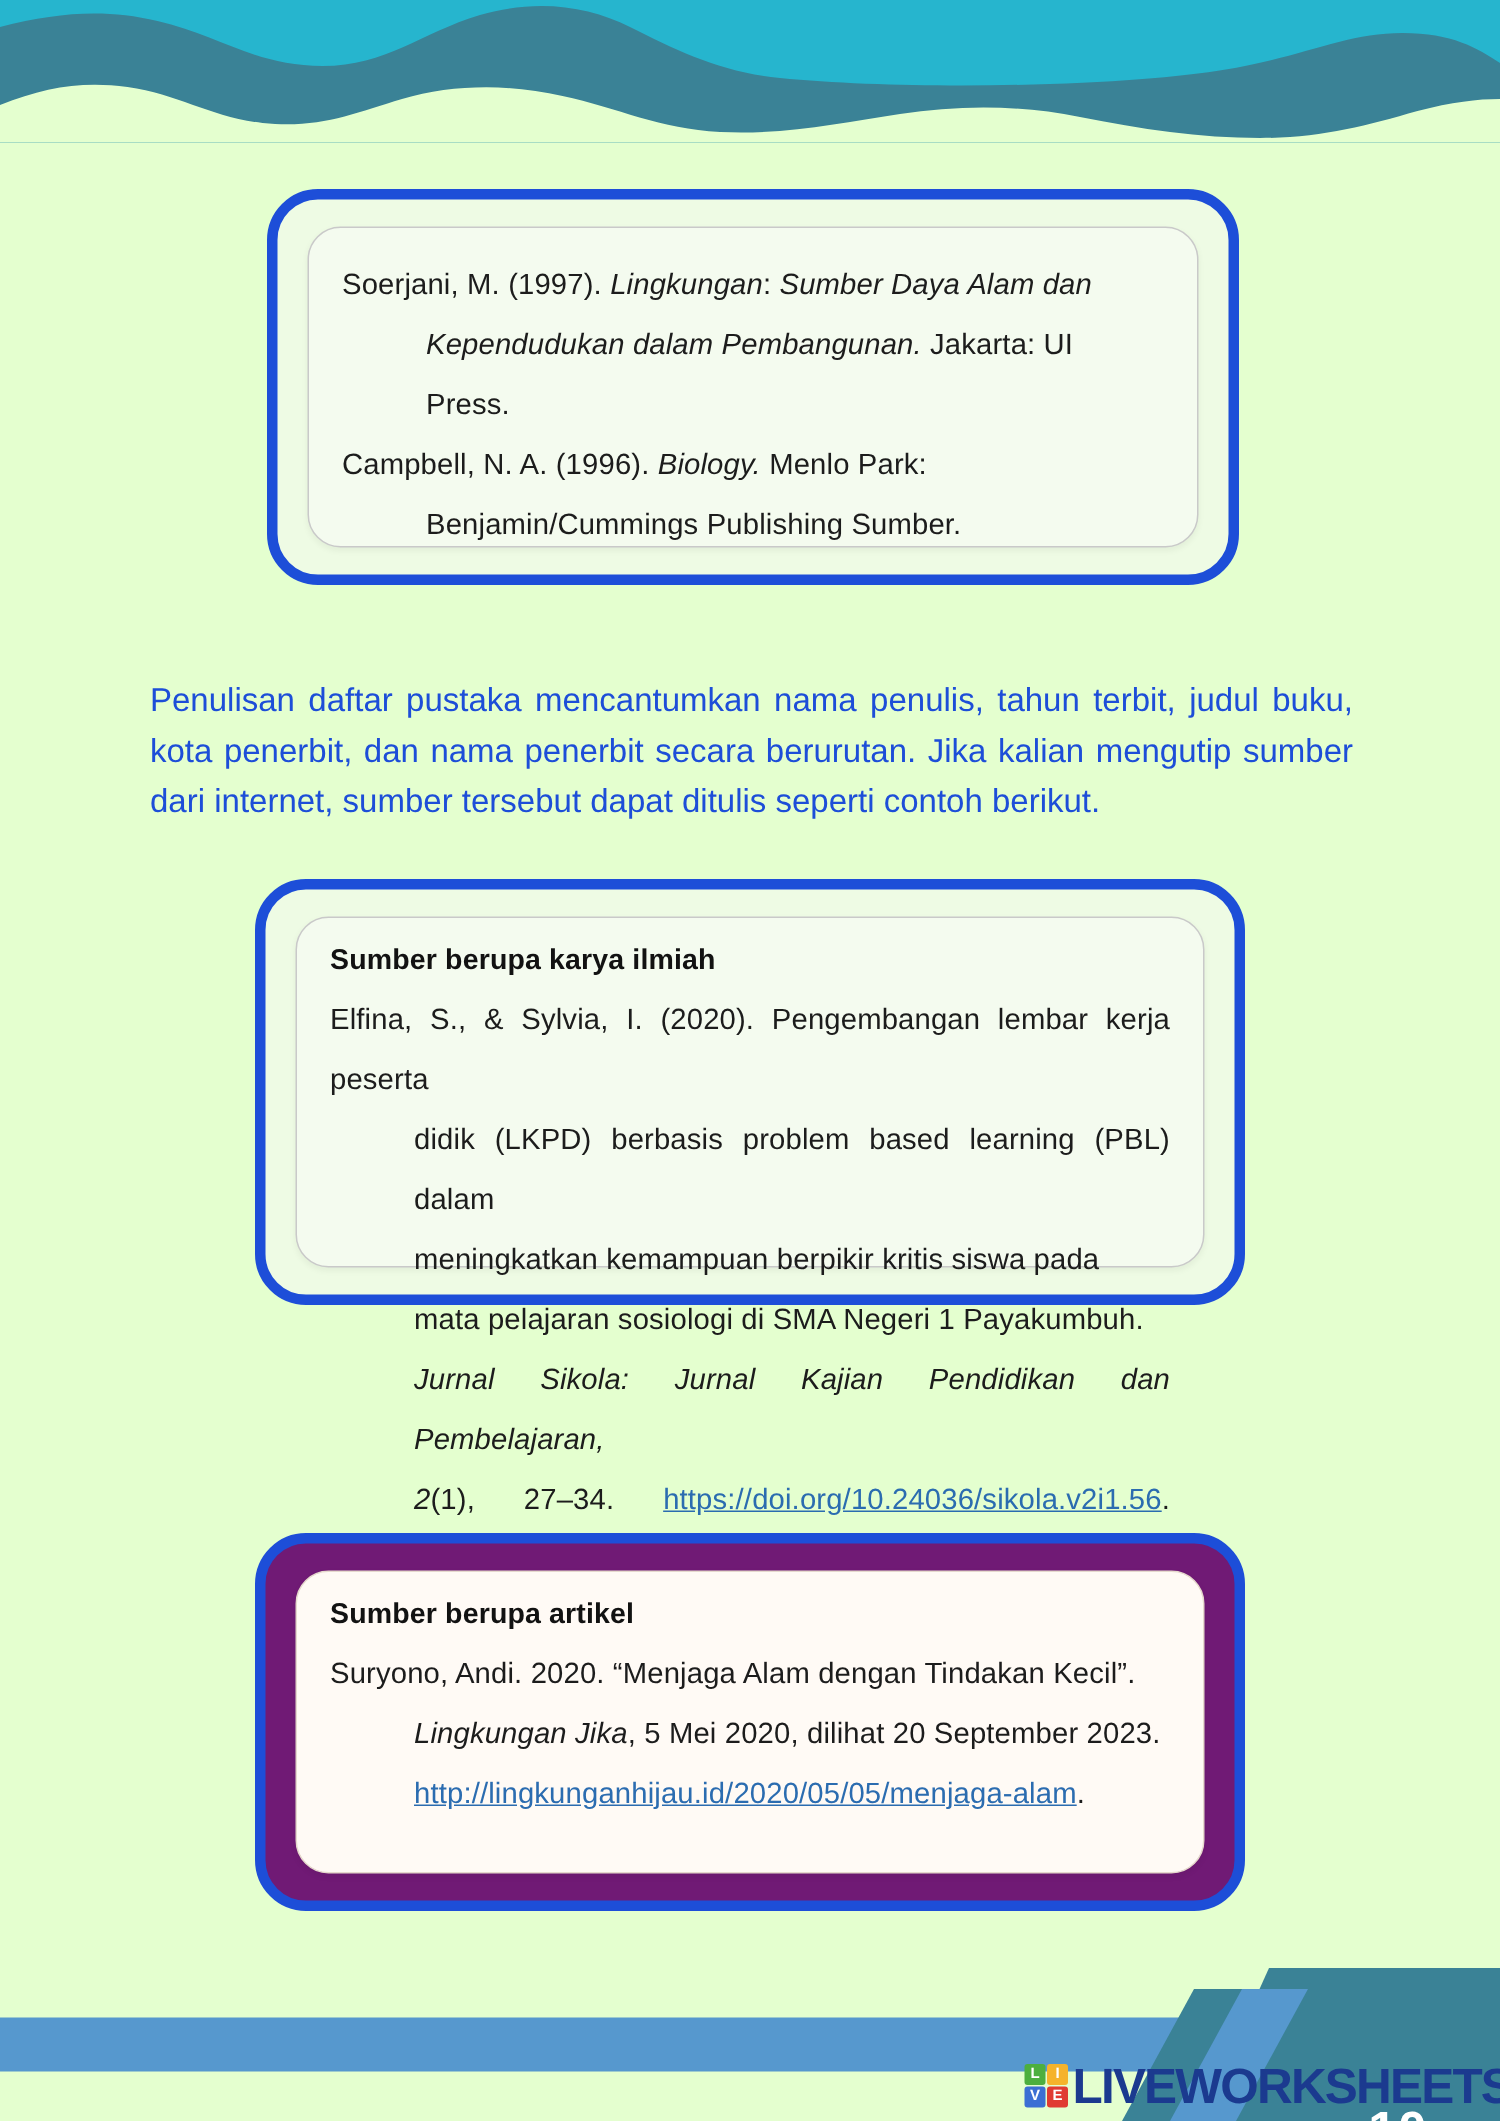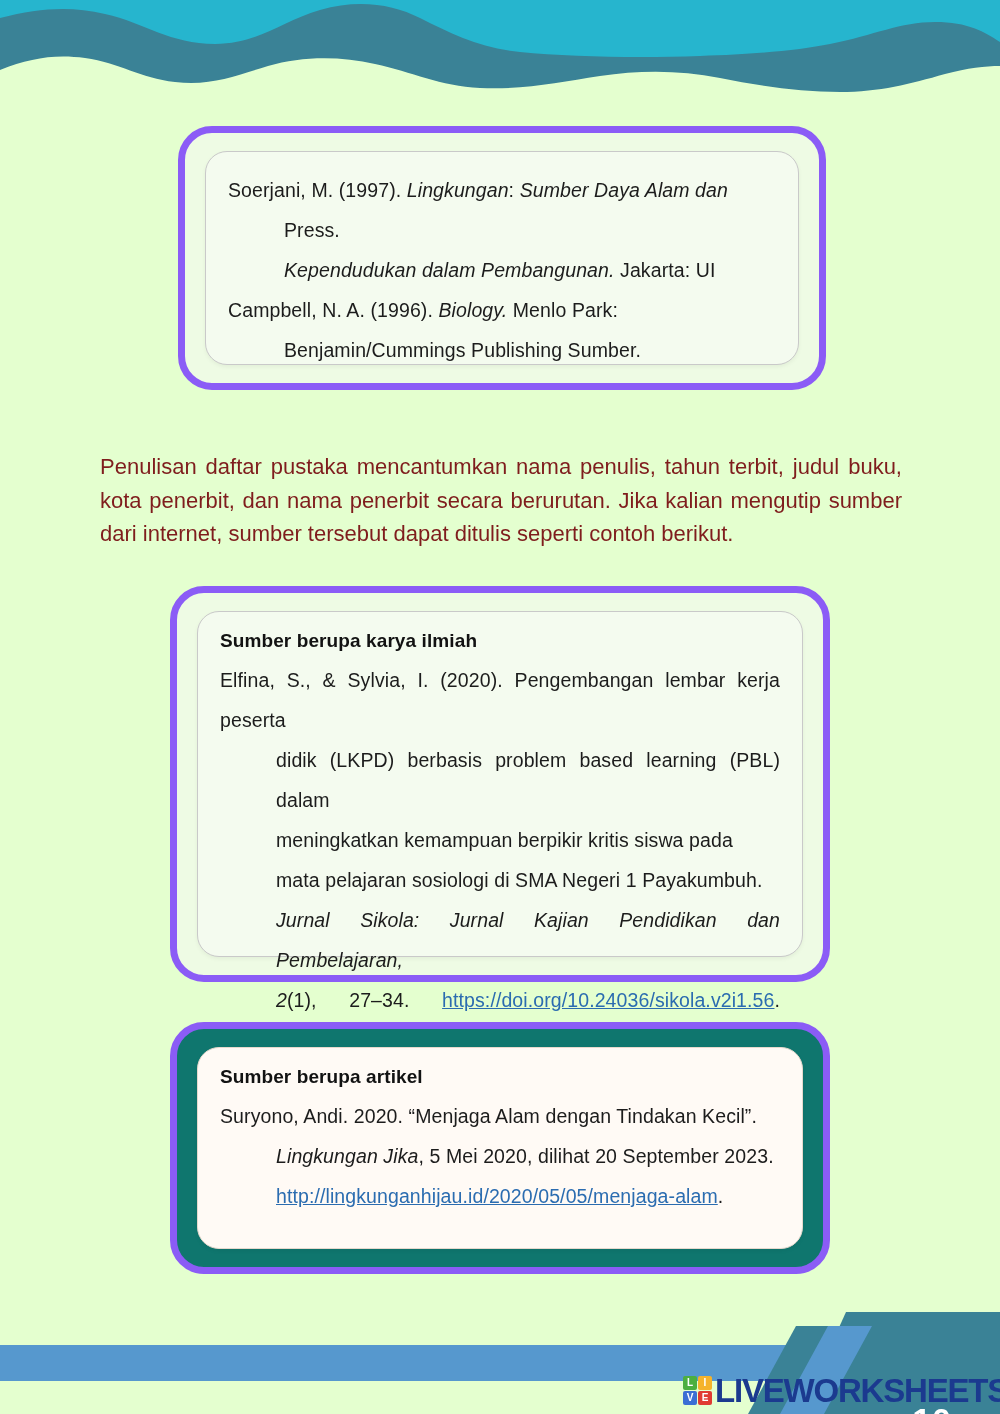--- a/index.html
+++ b/index.html
@@ -21,36 +21,36 @@
     top: 0; left: 0;
     width: 1000px;
     height: 95px;
     overflow: hidden;
   }
   .wave-band svg { display: block; }
 
   
   .card {
     position: absolute;
-    border: 7px solid #8b5cf6;
+    border: 7px solid #1d4ed8;
     border-radius: 34px;
     box-sizing: border-box;
     background: #eefbe4;
   }
   .card-inner {
     position: absolute;
     top: 18px; left: 20px; right: 20px; bottom: 18px;
     border: 1.5px solid #c9c9c9;
     border-radius: 22px;
     box-sizing: border-box;
     background: #f4fbef;
     box-shadow: 0 2px 4px rgba(0,0,0,0.05);
     padding: 18px 22px;
   }
-  .card.warm { background: #0f766e; }
+  .card.warm { background: #701a75; }
   .card.warm .card-inner {
     background: #fffaf5;
     border-color: #e6d9cd;
   }
 
   
   .cite {
     color: #1c1c1c;
     font-size: 19.5px;
     line-height: 40px;
@@ -76,21 +76,21 @@
   }
 
   
   .para {
     position: absolute;
     left: 100px;
     width: 802px;
     top: 428px;
     font-size: 22px;
     line-height: 33.5px;
-    color: #7f1d1d;
+    color: #1d4ed8;
     text-align: justify;
     text-justify: inter-word;
   }
 
   
   .footer-label {
     position: absolute;
     left: 62px;
     top: 1319px;
     font-size: 20px;
@@ -176,31 +176,31 @@
              C302,56 340,56 375,64 C412,72 440,86 480,88 C525,90 560,82 600,76
              C640,70 680,70 720,78 C760,86 800,92 840,92 C880,92 910,84 945,74
              C968,68 985,66 1000,66 L1000,95 L0,95 Z"></path>
   </svg>
 </div>
 
 <div class="card" style="left:178px; top:126px; width:648px; height:264px;">
   <div class="card-inner">
     <div class="cite" id="book-ref-body">
         <div class="hang first"><span>Soerjani, M. (1997). </span><span class="it">Lingkungan</span><span>: </span><span class="it">Sumber Daya Alam dan</span></div>
+        <div class="hang"><span class="it">Kependudukan dalam Pembangunan.</span><span> Jakarta: UI</span></div>
         <div class="hang"><span>Press.</span></div>
-        <div class="hang"><span class="it">Kependudukan dalam Pembangunan.</span><span> Jakarta: UI</span></div>
         <div class="hang first"><span>Campbell, N. A. (1996). </span><span class="it">Biology.</span><span> Menlo Park:</span></div>
         <div class="hang"><span>Benjamin/Cummings Publishing Sumber.</span></div>
       </div>
   </div>
 </div>
 
 <p class="para">Penulisan daftar pustaka mencantumkan nama penulis, tahun terbit, judul buku, kota penerbit, dan nama penerbit secara berurutan. Jika kalian mengutip sumber dari internet, sumber tersebut dapat ditulis seperti contoh berikut.</p>
 
-<div class="card" style="left:170px; top:586px; width:660px; height:396px;">
+<div class="card" style="left:170px; top:586px; width:660px; height:284px;">
   <div class="card-inner">
     <div class="card-title">Sumber berupa karya ilmiah</div>
     <div class="cite" id="sci-body">
         <div class="hang first"><span>Elfina, S., &amp; Sylvia, I. (2020). Pengembangan lembar kerja peserta</span></div>
         <div class="hang"><span>didik (LKPD) berbasis problem based learning (PBL) dalam</span></div>
         <div class="hang"><span>meningkatkan kemampuan berpikir kritis siswa pada</span></div>
         <div class="hang"><span>mata pelajaran sosiologi di SMA Negeri 1 Payakumbuh.</span></div>
         <div class="hang"><span class="it">Jurnal Sikola: Jurnal Kajian Pendidikan dan Pembelajaran,</span></div>
         <div class="hang"><span class="it">2</span><span>(1), 27–34. </span><span class="lnk">https://doi.org/10.24036/sikola.v2i1.56</span><span>. Diakses</span></div>
         <div class="hang"><span>pada 02 September 2025.</span></div>

